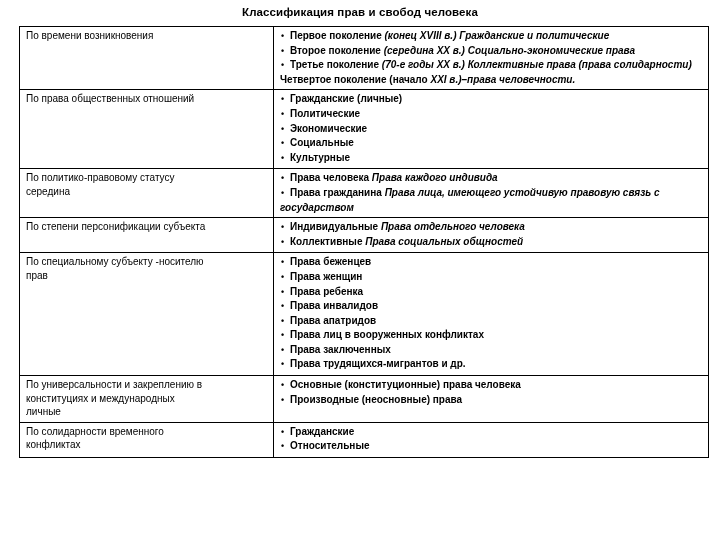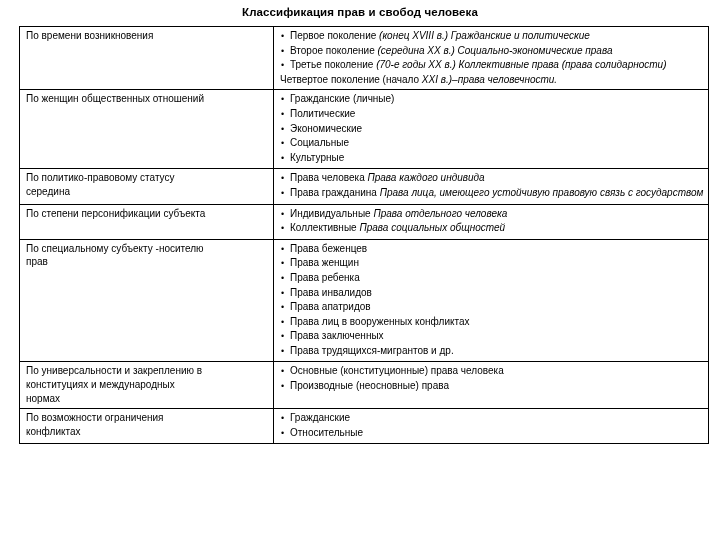--- a/index.html
+++ b/index.html
@@ -59,20 +59,21 @@
   #class-table td.vals {
     width: 424px;
   }
 
   .line {
     display: block;
     white-space: nowrap;
   }
   .line.wrapline {
     white-space: normal;
+    font-weight: bold;
   }
   .bullet::before {
     content: "\2022";
     display: inline-block;
     width: 9px;
     margin-left: 1px;
     font-size: 9px;
   }
   .nobullet {
     padding-left: 0;
@@ -96,21 +97,21 @@
           </td>
           <td class="vals">
             <span class="line wrapline bullet"><span>Первое поколение </span><span class="it">(конец XVIII в.) Гражданские и политические</span></span>
             <span class="line wrapline bullet"><span>Второе поколение </span><span class="it">(середина XX в.) Социально-экономические права</span></span>
             <span class="line wrapline bullet"><span>Третье поколение </span><span class="it">(70-е годы XX в.) Коллективные права (права солидарности)</span></span>
             <span class="line wrapline nobullet"><span>Четвертое поколение (начало </span><span class="it">XXI в.)–права человечности.</span></span>
           </td>
         </tr>
         <tr>
           <td class="crit">
-            <span class="line">По женщин общественных отношений</span>
+            <span class="line">По права общественных отношений</span>
           </td>
           <td class="vals">
             <span class="line wrapline bullet"><span>Гражданские (личные)</span></span>
             <span class="line wrapline bullet"><span>Политические</span></span>
             <span class="line wrapline bullet"><span>Экономические</span></span>
             <span class="line wrapline bullet"><span>Социальные</span></span>
             <span class="line wrapline bullet"><span>Культурные</span></span>
           </td>
         </tr>
         <tr>
@@ -145,30 +146,30 @@
             <span class="line wrapline bullet"><span>Права апатридов</span></span>
             <span class="line wrapline bullet"><span>Права лиц в вооруженных конфликтах</span></span>
             <span class="line wrapline bullet"><span>Права заключенных</span></span>
             <span class="line wrapline bullet"><span>Права трудящихся-мигрантов и др.</span></span>
           </td>
         </tr>
         <tr>
           <td class="crit">
             <span class="line">По универсальности и закреплению в</span>
             <span class="line">конституциях и международных</span>
-            <span class="line">нормах</span>
+            <span class="line">личные</span>
           </td>
           <td class="vals">
             <span class="line wrapline bullet"><span>Основные (конституционные) права человека</span></span>
             <span class="line wrapline bullet"><span>Производные (неосновные) права</span></span>
           </td>
         </tr>
         <tr>
           <td class="crit">
-            <span class="line">По возможности ограничения</span>
+            <span class="line">По солидарности временного</span>
             <span class="line">конфликтах</span>
           </td>
           <td class="vals">
             <span class="line wrapline bullet"><span>Гражданские</span></span>
             <span class="line wrapline bullet"><span>Относительные</span></span>
           </td>
         </tr>
       </tbody>
   </table>
 

